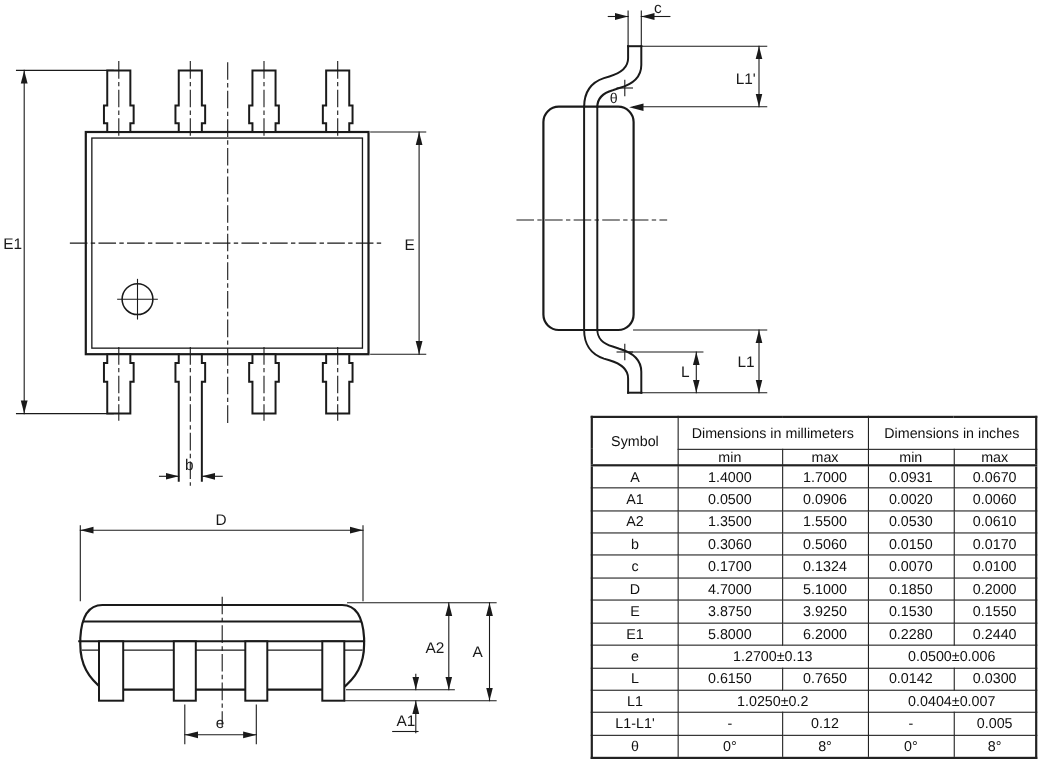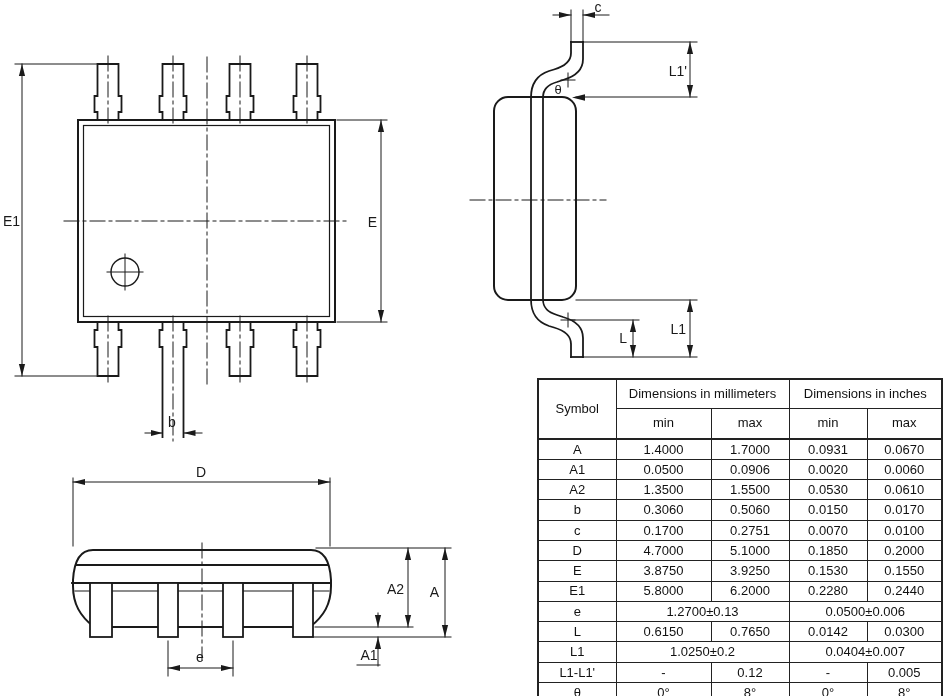--- a/index.html
+++ b/index.html
@@ -10,21 +10,21 @@
 
   
   .dim-table-wrap{position:absolute;left:537px;top:378px;width:404px;height:312px;}
   table.dims{border-collapse:collapse;table-layout:fixed;width:404px;height:312px;
              font-size:13px;color:#111;}
   table.dims th,table.dims td{border:1px solid #222;padding:0;text-align:center;
              vertical-align:middle;font-weight:normal;line-height:1.05;}
   table.dims{border:2px solid #222;}
   table.dims thead{border-bottom:2px solid #222;}
   table.dims thead tr.h1{height:29px;}
-  table.dims thead tr.h2{height:31px;}
+  table.dims thead tr.h2{height:15px;}
   table.dims tbody tr{height:20.3px;}
 </style>
 </head>
 <body>
 
 <div class="stage">
 
 <svg width="952" height="696" viewBox="0 0 952 696">
   <defs>
     <marker id="ar" markerUnits="userSpaceOnUse" markerWidth="13" markerHeight="9" refX="12" refY="4" orient="auto-start-reverse">
@@ -250,21 +250,21 @@
           <tr>
             <td>b</td>
             <td>0.3060</td>
             <td>0.5060</td>
             <td>0.0150</td>
             <td>0.0170</td>
           </tr>
           <tr>
             <td>c</td>
             <td>0.1700</td>
-            <td>0.2751</td>
+            <td>0.1324</td>
             <td>0.0070</td>
             <td>0.0100</td>
           </tr>
           <tr>
             <td>D</td>
             <td>4.7000</td>
             <td>5.1000</td>
             <td>0.1850</td>
             <td>0.2000</td>
           </tr>

